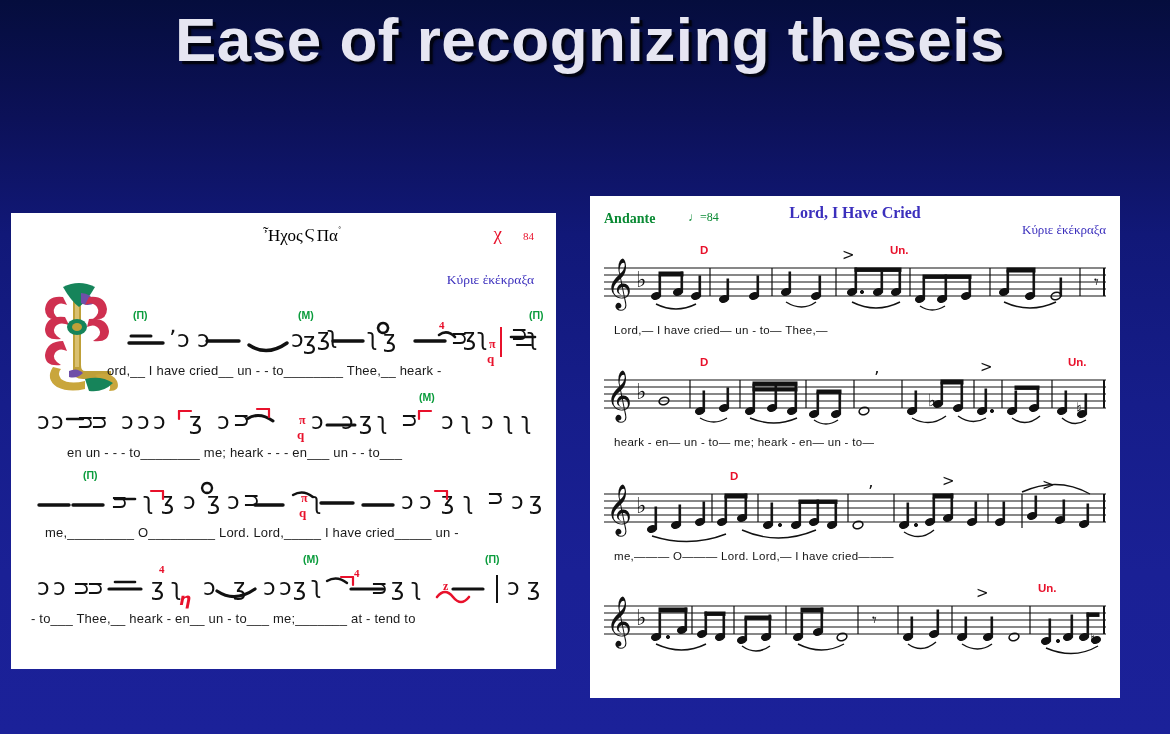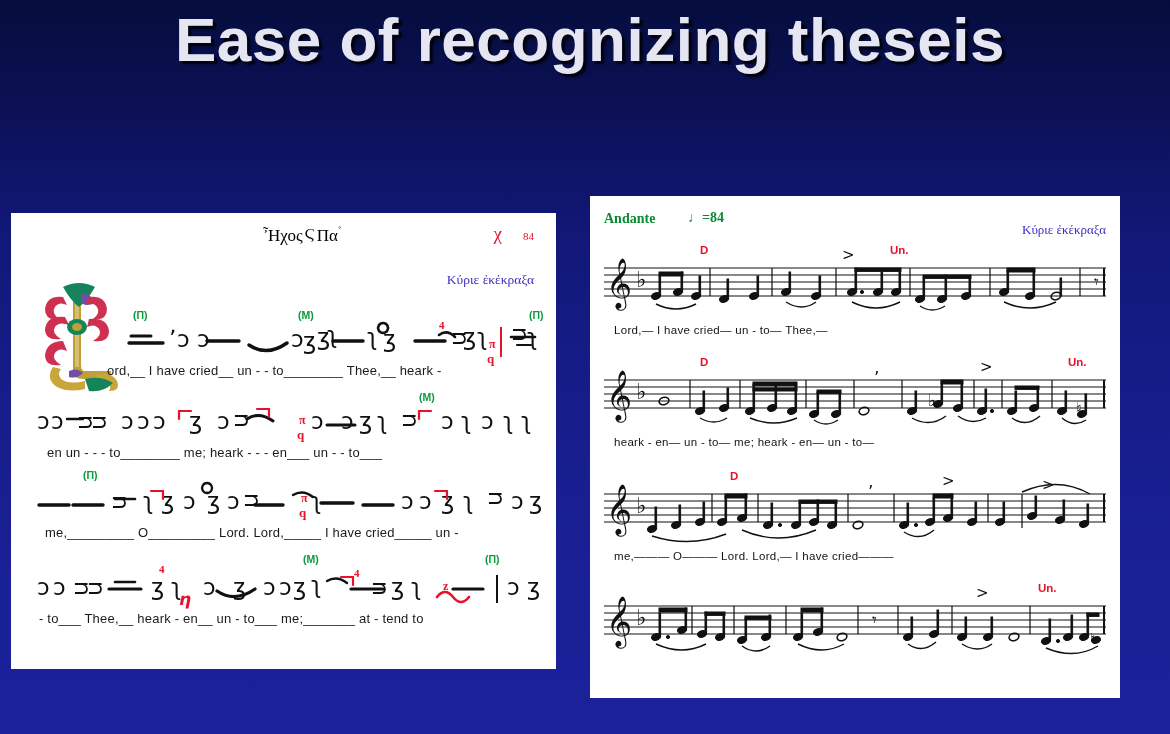--- a/index.html
+++ b/index.html
@@ -58,23 +58,23 @@
   .nrow.r3{top:262px;}
   .nrow.r4{top:348px;}
 
   .neumes{position:absolute;left:0;top:0;width:545px;height:54px;}
   .lyric{
     position:absolute;left:0;top:50px;width:545px;
     font-family:"Liberation Sans",sans-serif;
     font-size:13px;color:#1a1a1a;letter-spacing:0.2px;white-space:nowrap;
   }
   .lyric.indent1{padding-left:96px;}
-  .lyric.indent2{padding-left:36px;}
+  .lyric.indent2{padding-left:36px;margin-left:20px;}
   .lyric.indent3{padding-left:34px;}
-  .lyric.indent4{padding-left:28px;}
+  .lyric.indent4{padding-left:20px;}
 
   .martyria{
     position:absolute;color:#0a9c3c;font-size:10.5px;font-weight:700;
     font-family:"Liberation Sans",sans-serif;
   }
   .redmark{
     position:absolute;color:#e8112b;
     font-family:"Liberation Serif","DejaVu Serif",serif;font-size:14px;font-weight:700;
   }
   .redmark.big{font-size:17px;}
@@ -82,21 +82,21 @@
   
   .w-head{position:absolute;left:0;top:0;width:530px;height:46px;}
   #andante{
     position:absolute;left:14px;top:15px;color:#0a8a34;
     font-family:"Liberation Serif","DejaVu Serif",serif;
     font-size:14px;font-weight:700;font-style:normal;text-align:center;
   }
   #tempo{
     position:absolute;left:98px;top:14px;color:#0a8a34;
     font-family:"Liberation Serif","DejaVu Serif",serif;
-    font-size:14px;font-weight:700;white-space:nowrap;
+    font-size:12px;font-weight:400;white-space:nowrap;
   }
   #w-title{
     position:absolute;left:0;top:8px;width:530px;text-align:center;
     color:#3b2fbd;font-family:"Liberation Serif","DejaVu Serif",serif;
     font-size:16px;font-weight:700;
   }
   #w-greek{
     position:absolute;right:14px;top:26px;color:#3b2fbd;
     font-family:"Liberation Serif","DejaVu Serif",serif;font-size:13px;white-space:nowrap;
   }
@@ -350,20 +350,21 @@
       </div>
       <div class="lyric indent4">-  to___  Thee,__          heark - en__   un - to___      me;_______          at -    tend to</div>
     </div>
   </div>
 
   <div class="panel" id="panel-west">
 
     <div class="w-head">
       <div id="andante">Andante</div>
       <div id="tempo">♩=84</div>
+      <div id="w-title">Lord, I Have Cried</div>
       <div id="w-greek">Κύριε ἐκέκραξα</div>
     </div>
 
     <div class="system sys1">
       <div class="cue" style="left:110px;top:2px;">D</div>
       <div class="cue" style="left:300px;top:2px;">Un.</div>
       <svg width="530" height="82" viewBox="0 0 530 82">
         <g stroke="#111" stroke-width="1.2">
           <line x1="14" y1="26" x2="516" y2="26"></line>
             <line x1="14" y1="33" x2="516" y2="33"></line>

